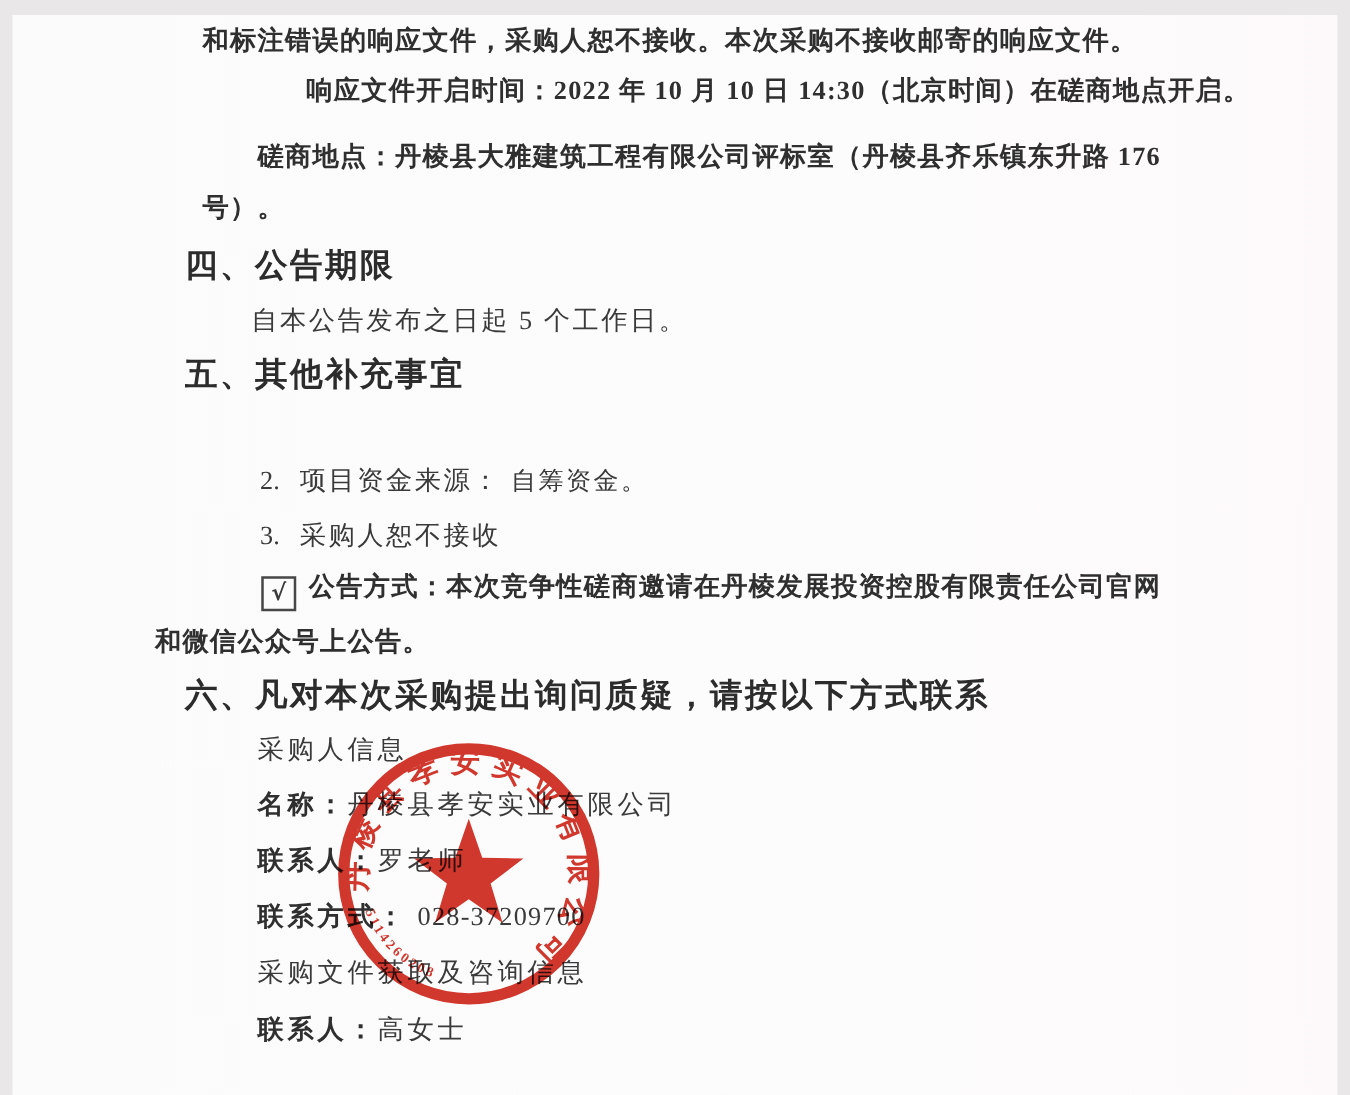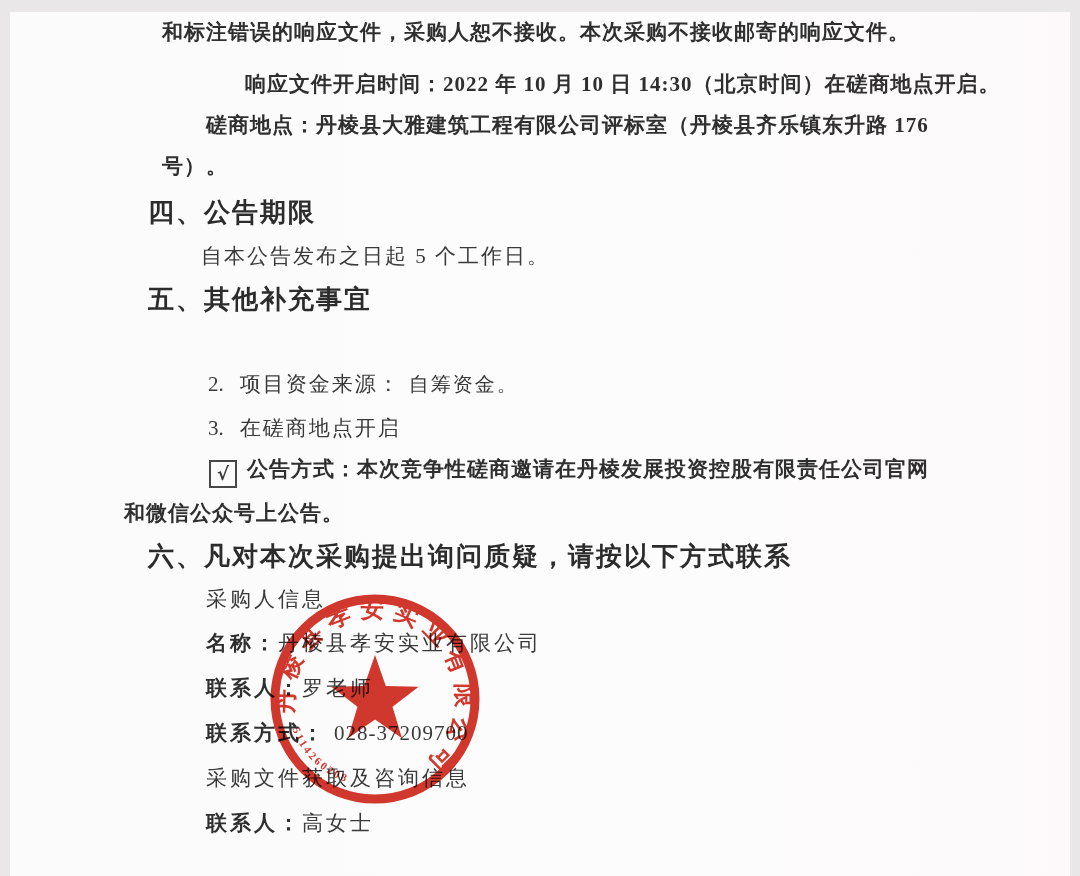--- a/index.html
+++ b/index.html
@@ -63,41 +63,41 @@
     fill:#d0271b;
   }
 </style>
 </head>
 <body>
 
 <div class="page">
 
   <div class="line b tight" style="left:152px;top:8px;">和标注错误的响应文件，采购人恕不接收。本次采购不接收邮寄的响应文件。</div>
 
-  <div class="line b tight" style="left:196px;top:60px;padding-left:39px;">
+  <div class="line b tight" style="left:196px;top:48px;padding-left:39px;">
     <span>响应文件开启时间：</span><span>2022 年 10 月 10 日 14:30（北京时间）在磋商地点开启。</span>
   </div>
 
   <div class="line b tight" style="left:196px;top:101px;">
     <span>磋商地点：</span><span>丹棱县大雅建筑工程有限公司评标室（丹棱县齐乐镇东升路 176</span>
   </div>
   <div class="line b tight" style="left:152px;top:142px;">号）。</div>
 
   <div class="hei" style="left:138px;top:186px;">四、公告期限</div>
   <div class="line" style="left:191px;top:232px;">自本公告发布之日起 5 个工作日。</div>
 
   <div class="hei" style="left:138px;top:273px;">五、其他补充事宜</div>
 
 
   <div class="line" style="left:198px;top:360px;">
     <span class="num">2.</span><span>项目资金来源：</span><span class="gap"></span><span class="small">自筹资金。</span>
   </div>
 
   <div class="line" style="left:198px;top:404px;">
-    <span class="num">3.</span><span>在磋商地点开启</span>
+    <span class="num">3.</span><span>采购人恕不接收</span>
   </div>
 
   <div class="line b tight" style="left:199px;top:445px;">
     <span class="checkbox"><span>√</span></span><span>公告方式：</span><span>本次竞争性磋商邀请在丹棱发展投资控股有限责任公司官网</span>
   </div>
   <div class="line b tight" style="left:114px;top:489px;">和微信公众号上公告。</div>
 
   <div class="hei" style="left:138px;top:530px;">六、凡对本次采购提出询问质疑，请按以下方式联系</div>
 
   <div class="line wide" style="left:196px;top:575px;">采购人信息</div>

